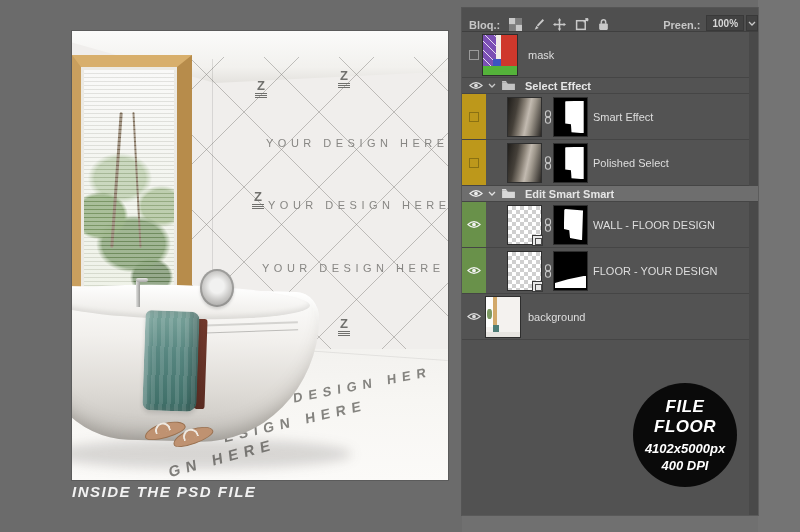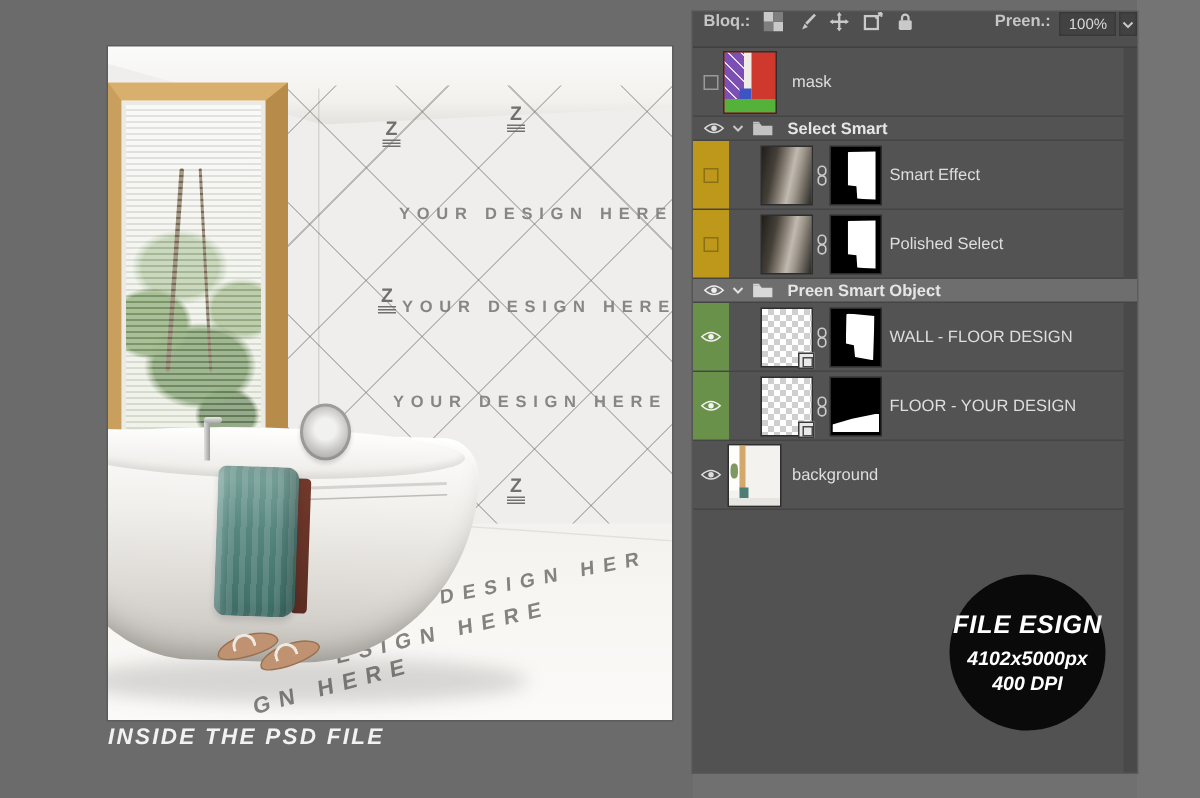--- a/index.html
+++ b/index.html
@@ -15,21 +15,21 @@
            background:#f0eeec; overflow:hidden; box-shadow:0 0 0 1px rgba(0,0,0,.15); }
   .ceiling { position:absolute; left:0; top:0; width:100%; height:52px;
              background:linear-gradient(180deg,#fbfbfa 0%,#f2f1ee 70%,#e4e2de 100%);
              clip-path:polygon(0 0,100% 0,100% 78%,38% 100%,0 22%); }
   .wall { position:absolute; left:118px; top:26px; width:258px; height:300px;
           background:
             repeating-linear-gradient(45deg, transparent 0 52px, rgba(105,104,100,.45) 52px 53px),
             repeating-linear-gradient(-45deg, transparent 0 52px, rgba(105,104,100,.45) 52px 53px);
           opacity:.85; }
   .wall-corner { position:absolute; left:140px; top:28px; width:1px; height:292px; background:rgba(0,0,0,.10); }
-  .wall-text { position:absolute; font-size:11px; letter-spacing:4.5px; color:#878683; font-weight:700; white-space:nowrap; }
+  .wall-text { position:absolute; font-size:11px; letter-spacing:4.5px; color:#878683; font-weight:400; white-space:nowrap; }
   .wt1 { left:194px; top:106px; }
   .wt2 { left:196px; top:168px; }
   .wt3 { left:190px; top:231px; }
   .zlogo { position:absolute; width:16px; text-align:center; color:#70706d; }
   .zlogo .zg { font-size:13px; font-weight:700; line-height:12px; display:block; }
   .zlogo i { display:block; height:1px; background:#70706d; margin:1px 2px 0 2px; }
   .z1 { left:181px; top:49px; } .z2 { left:264px; top:39px; }
   .z3 { left:178px; top:160px; } .z4 { left:264px; top:287px; }
 
   
@@ -96,28 +96,28 @@
   .s2 { left:100px; top:398px; transform:rotate(-20deg); }
 
   .caption { position:absolute; left:72px; top:483px; color:#f2f2f2; font-style:italic; font-weight:700;
              font-size:15px; letter-spacing:1.5px; }
 
   
   .panel { position:absolute; left:462px; top:8px; width:296px; height:507px; background:#525252;
            box-shadow:0 0 0 1px rgba(0,0,0,.2); }
   .panel-edge { position:absolute; right:0; top:24px; bottom:0; width:9px; background:#494949; }
   .topbar { position:absolute; left:0; top:0; width:100%; height:24px; background:#4f4f4f;
-            border-bottom:1px solid #3f3f3f; display:flex; align-items:flex-start; color:#cbcbcb; font-size:11px; }
+            border-bottom:1px solid #3f3f3f; display:flex; align-items:flex-end; color:#cbcbcb; font-size:11px; }
   .topbar .lbl { font-weight:700; color:#c6c6c6; }
   .tb-lock { margin-left:7px; }
   .tb-icons { display:flex; gap:9px; margin-left:9px; align-items:center; }
   .tb-icons svg { display:block; }
   .tb-fill { margin-left:54px; }
   .fill-box { margin-left:6px; background:#424242; border:1px solid #393939; color:#d8d8d8;
-              font-size:10px; padding:1px 5px; height:16px; display:flex; align-items:center; }
+              font-size:10px; padding:1px 5px; height:16px; display:flex; align-items:center;font-weight:bold; }
   .fill-chev { margin-left:2px; background:#424242; border:1px solid #393939; height:16px; width:15px;
                display:flex; align-items:center; justify-content:center; }
 
   .row { position:absolute; left:0; width:287px; background:#535353; border-bottom:1px solid #454545;text-align:right; }
   .row-full { width:296px; }
   .r-mask { top:24px; height:46px; }
   .r-g1   { top:70px; height:16px; }
   .r-satin{ top:86px; height:46px; }
   .r-pol  { top:132px; height:46px; }
   .r-g2   { top:178px; height:16px; background:#6e6e6e; z-index:2; }
@@ -315,21 +315,21 @@
           <path d="M1 5 Q8 -1.5 15 5 Q8 11.5 1 5 Z" fill="none" stroke="#dcdcdc" stroke-width="1.2"></path>
           <circle cx="8" cy="5" r="2.1" fill="#dcdcdc"></circle>
         </svg>
       <svg width="8" height="5" viewBox="0 0 8 5">
           <polyline points="1,1 4,4 7,1" stroke="#c9c9c9" stroke-width="1.3" fill="none"></polyline>
         </svg>
       <svg width="15" height="11" viewBox="0 0 16 12">
           <path d="M1 2.5 h5 l1.3 1.6 H15 a0 0 0 0 1 0 0 V11 H1 Z" fill="#c3c3c3"></path>
           <path d="M1 2.5 V1.2 h4.2 l1 1.3 Z" fill="#c3c3c3"></path>
         </svg>
-      <span class="glabel">Select Smart</span>
+      <span class="glabel">Select Effect</span>
     </div>
 
     <div class="row r-satin">
       <span class="strip strip-yellow" style="background: rgb(189, 152, 27);">
           <span class="vis-box"></span>
         </span>
       <div class="thumb thumb-img thumb-dark"></div>
       <svg class="linkicon" width="8" height="14" viewBox="0 0 8 14">
           <rect x="1.5" y="0.8" width="5" height="6" rx="2.4" fill="none" stroke="#c9c9c9" stroke-width="1.1"></rect>
           <rect x="1.5" y="7.2" width="5" height="6" rx="2.4" fill="none" stroke="#c9c9c9" stroke-width="1.1"></rect>
@@ -360,21 +360,21 @@
           <path d="M1 5 Q8 -1.5 15 5 Q8 11.5 1 5 Z" fill="none" stroke="#eeeeee" stroke-width="1.2"></path>
           <circle cx="8" cy="5" r="2.1" fill="#eeeeee"></circle>
         </svg>
       <svg width="8" height="5" viewBox="0 0 8 5">
           <polyline points="1,1 4,4 7,1" stroke="#e2e2e2" stroke-width="1.3" fill="none"></polyline>
         </svg>
       <svg width="15" height="11" viewBox="0 0 16 12">
           <path d="M1 2.5 h5 l1.3 1.6 H15 V11 H1 Z" fill="#d8d8d8"></path>
           <path d="M1 2.5 V1.2 h4.2 l1 1.3 Z" fill="#d8d8d8"></path>
         </svg>
-      <span class="glabel">Preen Smart Object</span>
+      <span class="glabel">Edit Smart Smart</span>
     </div>
 
     <div class="row r-wall">
       <span class="strip strip-green" style="background: rgb(105, 145, 74);">
         <svg class="eye" width="14" height="9" viewBox="0 0 16 10">
             <path d="M1 5 Q8 -1.5 15 5 Q8 11.5 1 5 Z" fill="none" stroke="#f2f2f2" stroke-width="1.2"></path>
             <circle cx="8" cy="5" r="2.1" fill="#f2f2f2"></circle>
           </svg>
       </span>
       <div class="thumb thumb-img checker">
@@ -422,17 +422,17 @@
         <div class="ba-wood"></div>
         <div class="ba-plant"></div>
         <div class="ba-teal"></div>
         <div class="ba-floor"></div>
       </div>
       <span class="lay-label lay-label-near">background</span>
     </div>
   </div>
 
   <div class="badge" style="background: rgb(10, 10, 10); color: rgb(255, 255, 255);">
-    <span class="b1">FILE ESIGN</span>
+    <span class="b1">FILE FLOOR</span>
     <span class="b2">4102x5000px</span>
     <span class="b3">400 DPI</span>
   </div>
 </div>
 
 </body></html>

